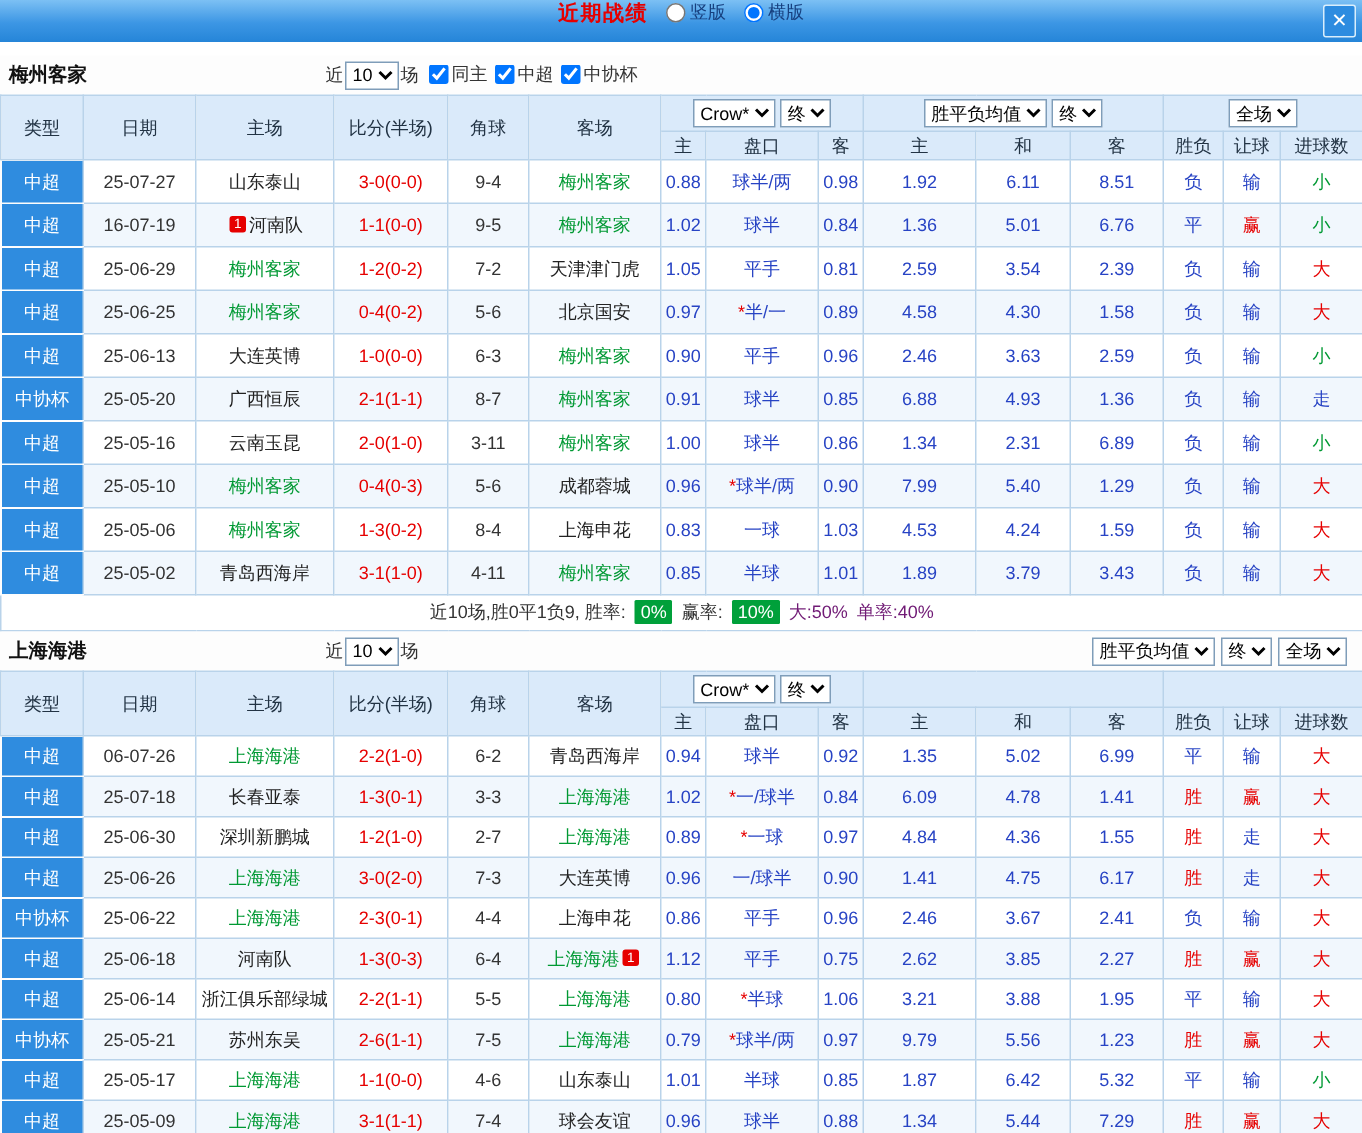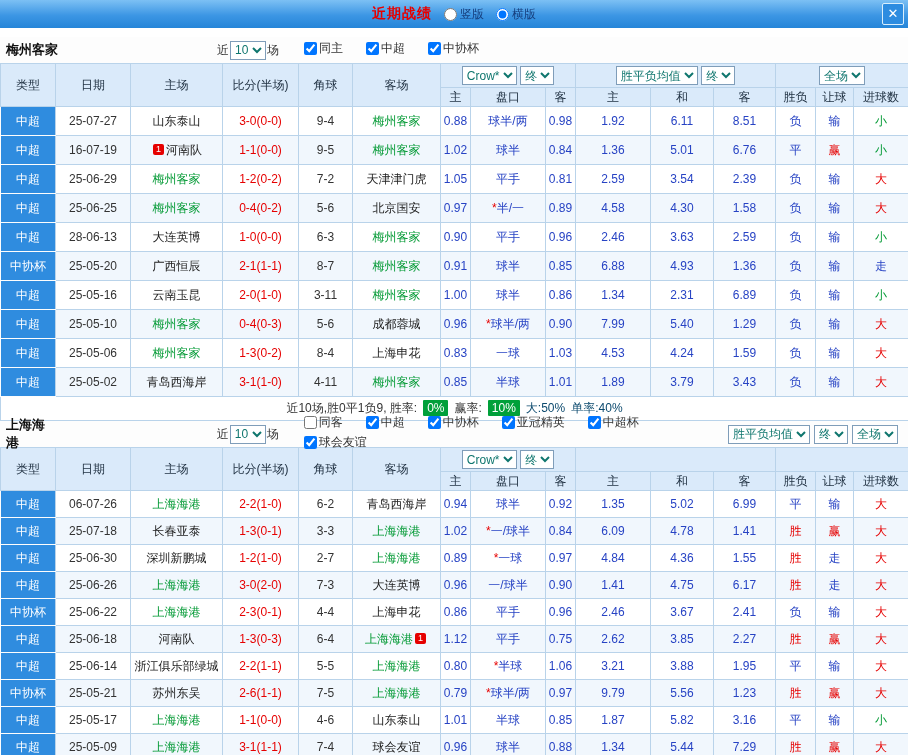--- a/index.html
+++ b/index.html
@@ -6,48 +6,48 @@
   html,body { margin:0; padding:0; }
   body {
     width:908px;
     font-family:"Liberation Sans","DejaVu Sans",sans-serif;
     font-size:12px; color:#333; background:#fff;
   }
   
   .titlebar {
     height:28px;
     background:linear-gradient(180deg, var(--titlebar-top,#7cc0f4) 0%, #3c96e4 55%, var(--titlebar-bottom,#2585d8) 100%);
-    display:flex; align-items:center; justify-content:center; gap:12px; position:relative;
+    display:flex; align-items:flex-start; justify-content:center; gap:12px; position:relative;
   }
   .titlebar .title { color:var(--red,#e60000); font-weight:bold; font-size:14px; letter-spacing:1px; }
   .titlebar label { color:#17407f; display:inline-flex; align-items:center; gap:3px; cursor:pointer; }
   .titlebar input { margin:0; }
   .close-btn {
     position:absolute; right:4px; top:3px; width:22px; height:22px; line-height:20px;
     text-align:center; background:#2d8ce0; border:1px solid #d9eefc; color:#fff;
     font-size:13px; font-weight:bold; border-radius:2px; cursor:pointer;
   }
   .gap { height:9px; }
 
   
   .section-head {
     display:flex; align-items:center; height:26px; padding:0 6px; background:#fdfdfd;
   }
   .team-name { font-weight:bold; font-size:13px; color:#111; }
   .filters { display:flex; align-items:center; margin-left:158px; }
   .filters > span { margin:0 1px; }
-  .cbs label { margin-left:23px; display:inline-flex; cursor:pointer; }
+  .cbs label { margin-left:5px; display:inline-flex; align-items:center; cursor:pointer; }
   .cbs input { margin:0 2px 0 0; }
   .strip-selects { margin-left:auto; display:flex; align-items:center; }
   .strip-selects select { margin-left:4px; }
   .scope-sel { margin-left:60px; margin-right:4px; }
 
   select {
     font-size:12px; height:19px; border:1px solid #7f9db9; background:#fff;
-    font-family:inherit; color:#0f766e;
+    font-family:inherit; color:#000000;
   }
 
   
   table { width:908px; border-collapse:collapse; table-layout:fixed; }
   th,td {
     border:1px solid var(--border,#b9d3ea); text-align:center;
     white-space:nowrap; overflow:hidden; padding:0 1px;
   }
   thead th { background:var(--header-bg,#daeafa); font-weight:normal; color:#234; }
   .h1 th { height:24px; }
@@ -66,21 +66,21 @@
   .dark  { color:#222; }
   .rbadge {
     display:inline-block; background:var(--red,#e60000); color:#fff; font-size:9px;
     line-height:11px; width:11px; height:11px; border-radius:2px; margin:0 2px; vertical-align:2px;
   }
   .summary { height:24px; background:#fff; }
   .summary span { margin:0 3px; }
   .badge {
     background:var(--badge-bg,#00a03a); color:#fff; padding:1px 4px; border-radius:1px;
   }
-  .navy { color:#0c4a6e; }
+  .navy { color:#701a75; }
 </style>
 </head>
 <body>
 
 <div class="titlebar">
   <span class="title">近期战绩</span>
   <label>
     <input id="radio-vertical" type="radio" name="layout" style="">
     <span>竖版</span>
   </label>
@@ -219,21 +219,21 @@
         <td class="blue">0.89</td>
         <td class="blue">4.58</td>
         <td class="blue">4.30</td>
         <td class="blue">1.58</td>
         <td class="blue">负</td>
         <td class="blue">输</td>
         <td class="red">大</td>
       </tr>
       <tr>
         <td class="type">中超</td>
-        <td>28-06-13</td>
+        <td>25-06-13</td>
         <td class="dark"><span>大连英博</span></td>
         <td class="red">1-0(0-0)</td>
         <td>6-3</td>
         <td class="green"><span>梅州客家</span></td>
         <td class="blue">0.90</td>
         <td class="blue">平手</td>
         <td class="blue">0.96</td>
         <td class="blue">2.46</td>
         <td class="blue">3.63</td>
         <td class="blue">2.59</td>
@@ -337,21 +337,20 @@
 </table>
 
 <div class="section-head">
   <span class="team-name">上海海港</span>
   <span class="filters">
     <span>近</span>
     <select>
       <option>10</option>
     </select>
     <span>场</span>
-    <span class="cbs" id="cbs-1"><label><input type="checkbox" style="">同客</label><label><input type="checkbox" checked="" style="">中超</label><label><input type="checkbox" checked="" style="">中协杯</label><label><input type="checkbox" checked="" style="">亚冠精英</label><label><input type="checkbox" checked="" style="">中超杯</label><label><input type="checkbox" checked="" style="">球会友谊</label></span>
   </span>
   <span class="strip-selects">
     <select><option>胜平负均值</option></select>
     <select><option>终</option></select>
     <select class="scope-sel"><option>全场</option></select>
   </span>
 </div>
 
 <table class="t2">
   <colgroup>
@@ -539,22 +538,22 @@
         <td class="type">中超</td>
         <td>25-05-17</td>
         <td class="green"><span>上海海港</span></td>
         <td class="red">1-1(0-0)</td>
         <td>4-6</td>
         <td class="dark"><span>山东泰山</span></td>
         <td class="blue">1.01</td>
         <td class="blue">半球</td>
         <td class="blue">0.85</td>
         <td class="blue">1.87</td>
-        <td class="blue">5.82</td>
-        <td class="blue">3.16</td>
+        <td class="blue">6.42</td>
+        <td class="blue">5.32</td>
         <td class="blue">平</td>
         <td class="blue">输</td>
         <td class="green">小</td>
       </tr>
       <tr>
         <td class="type">中超</td>
         <td>25-05-09</td>
         <td class="green"><span>上海海港</span></td>
         <td class="red">3-1(1-1)</td>
         <td>7-4</td>

